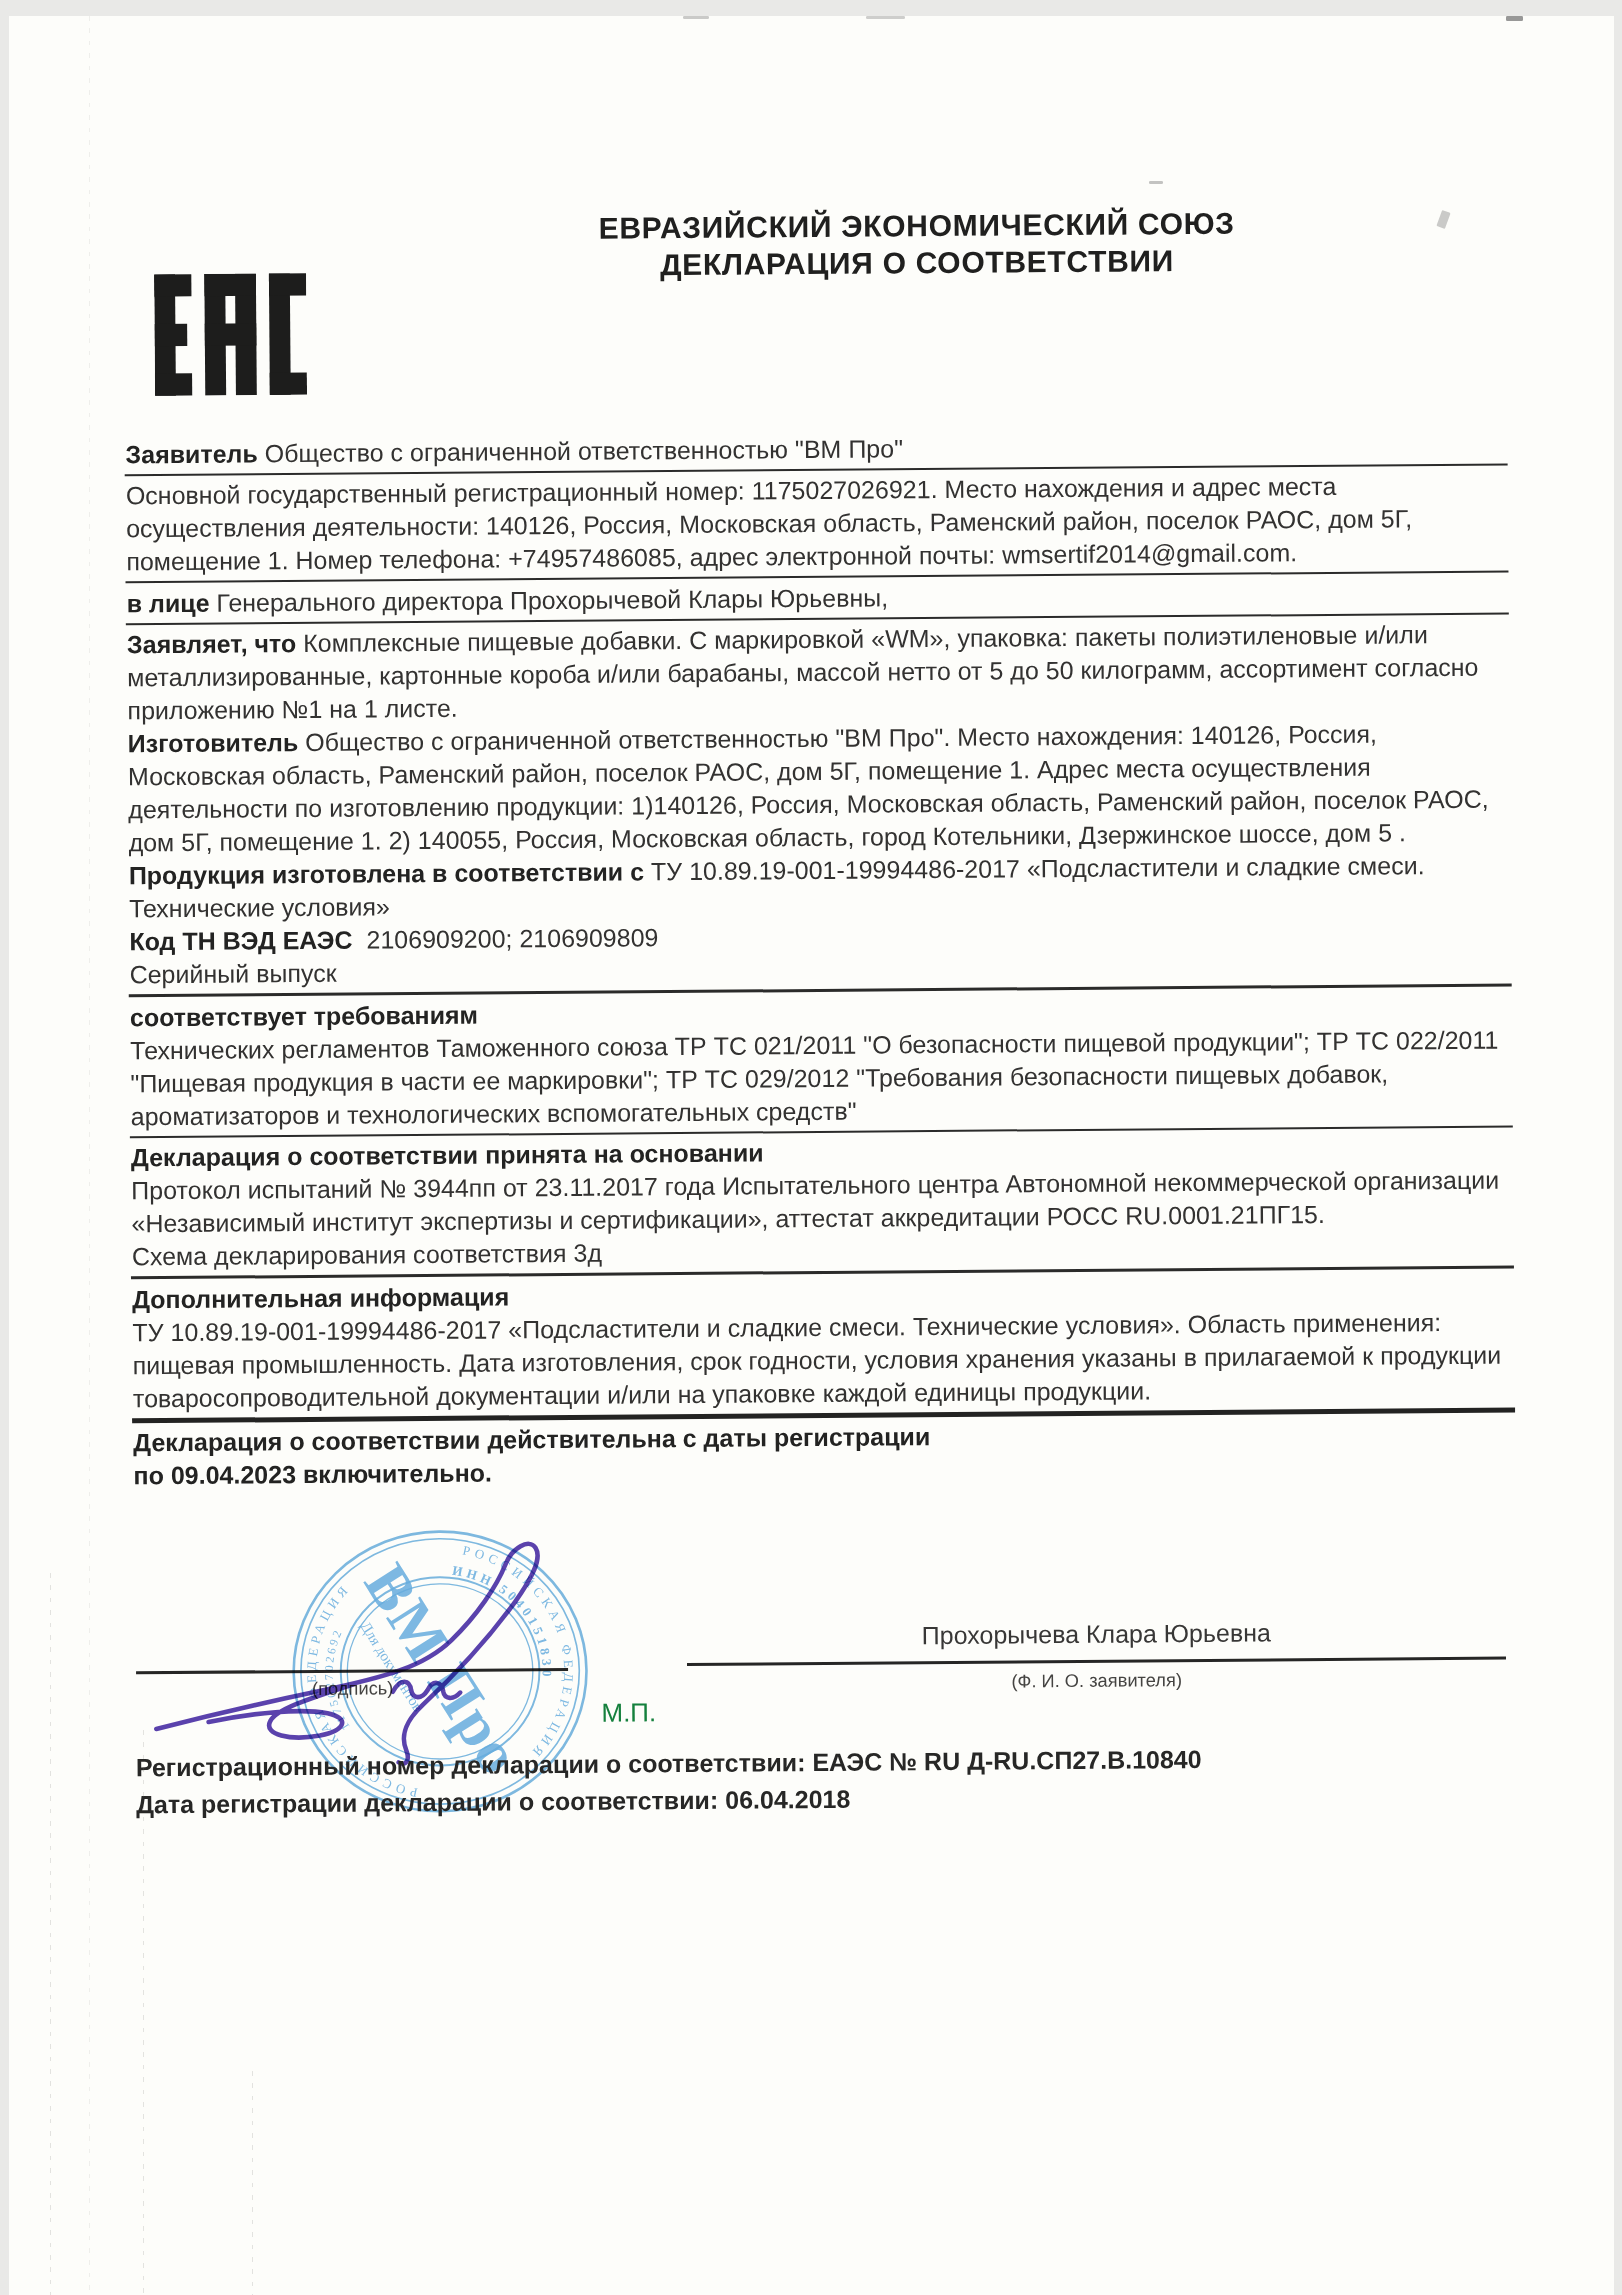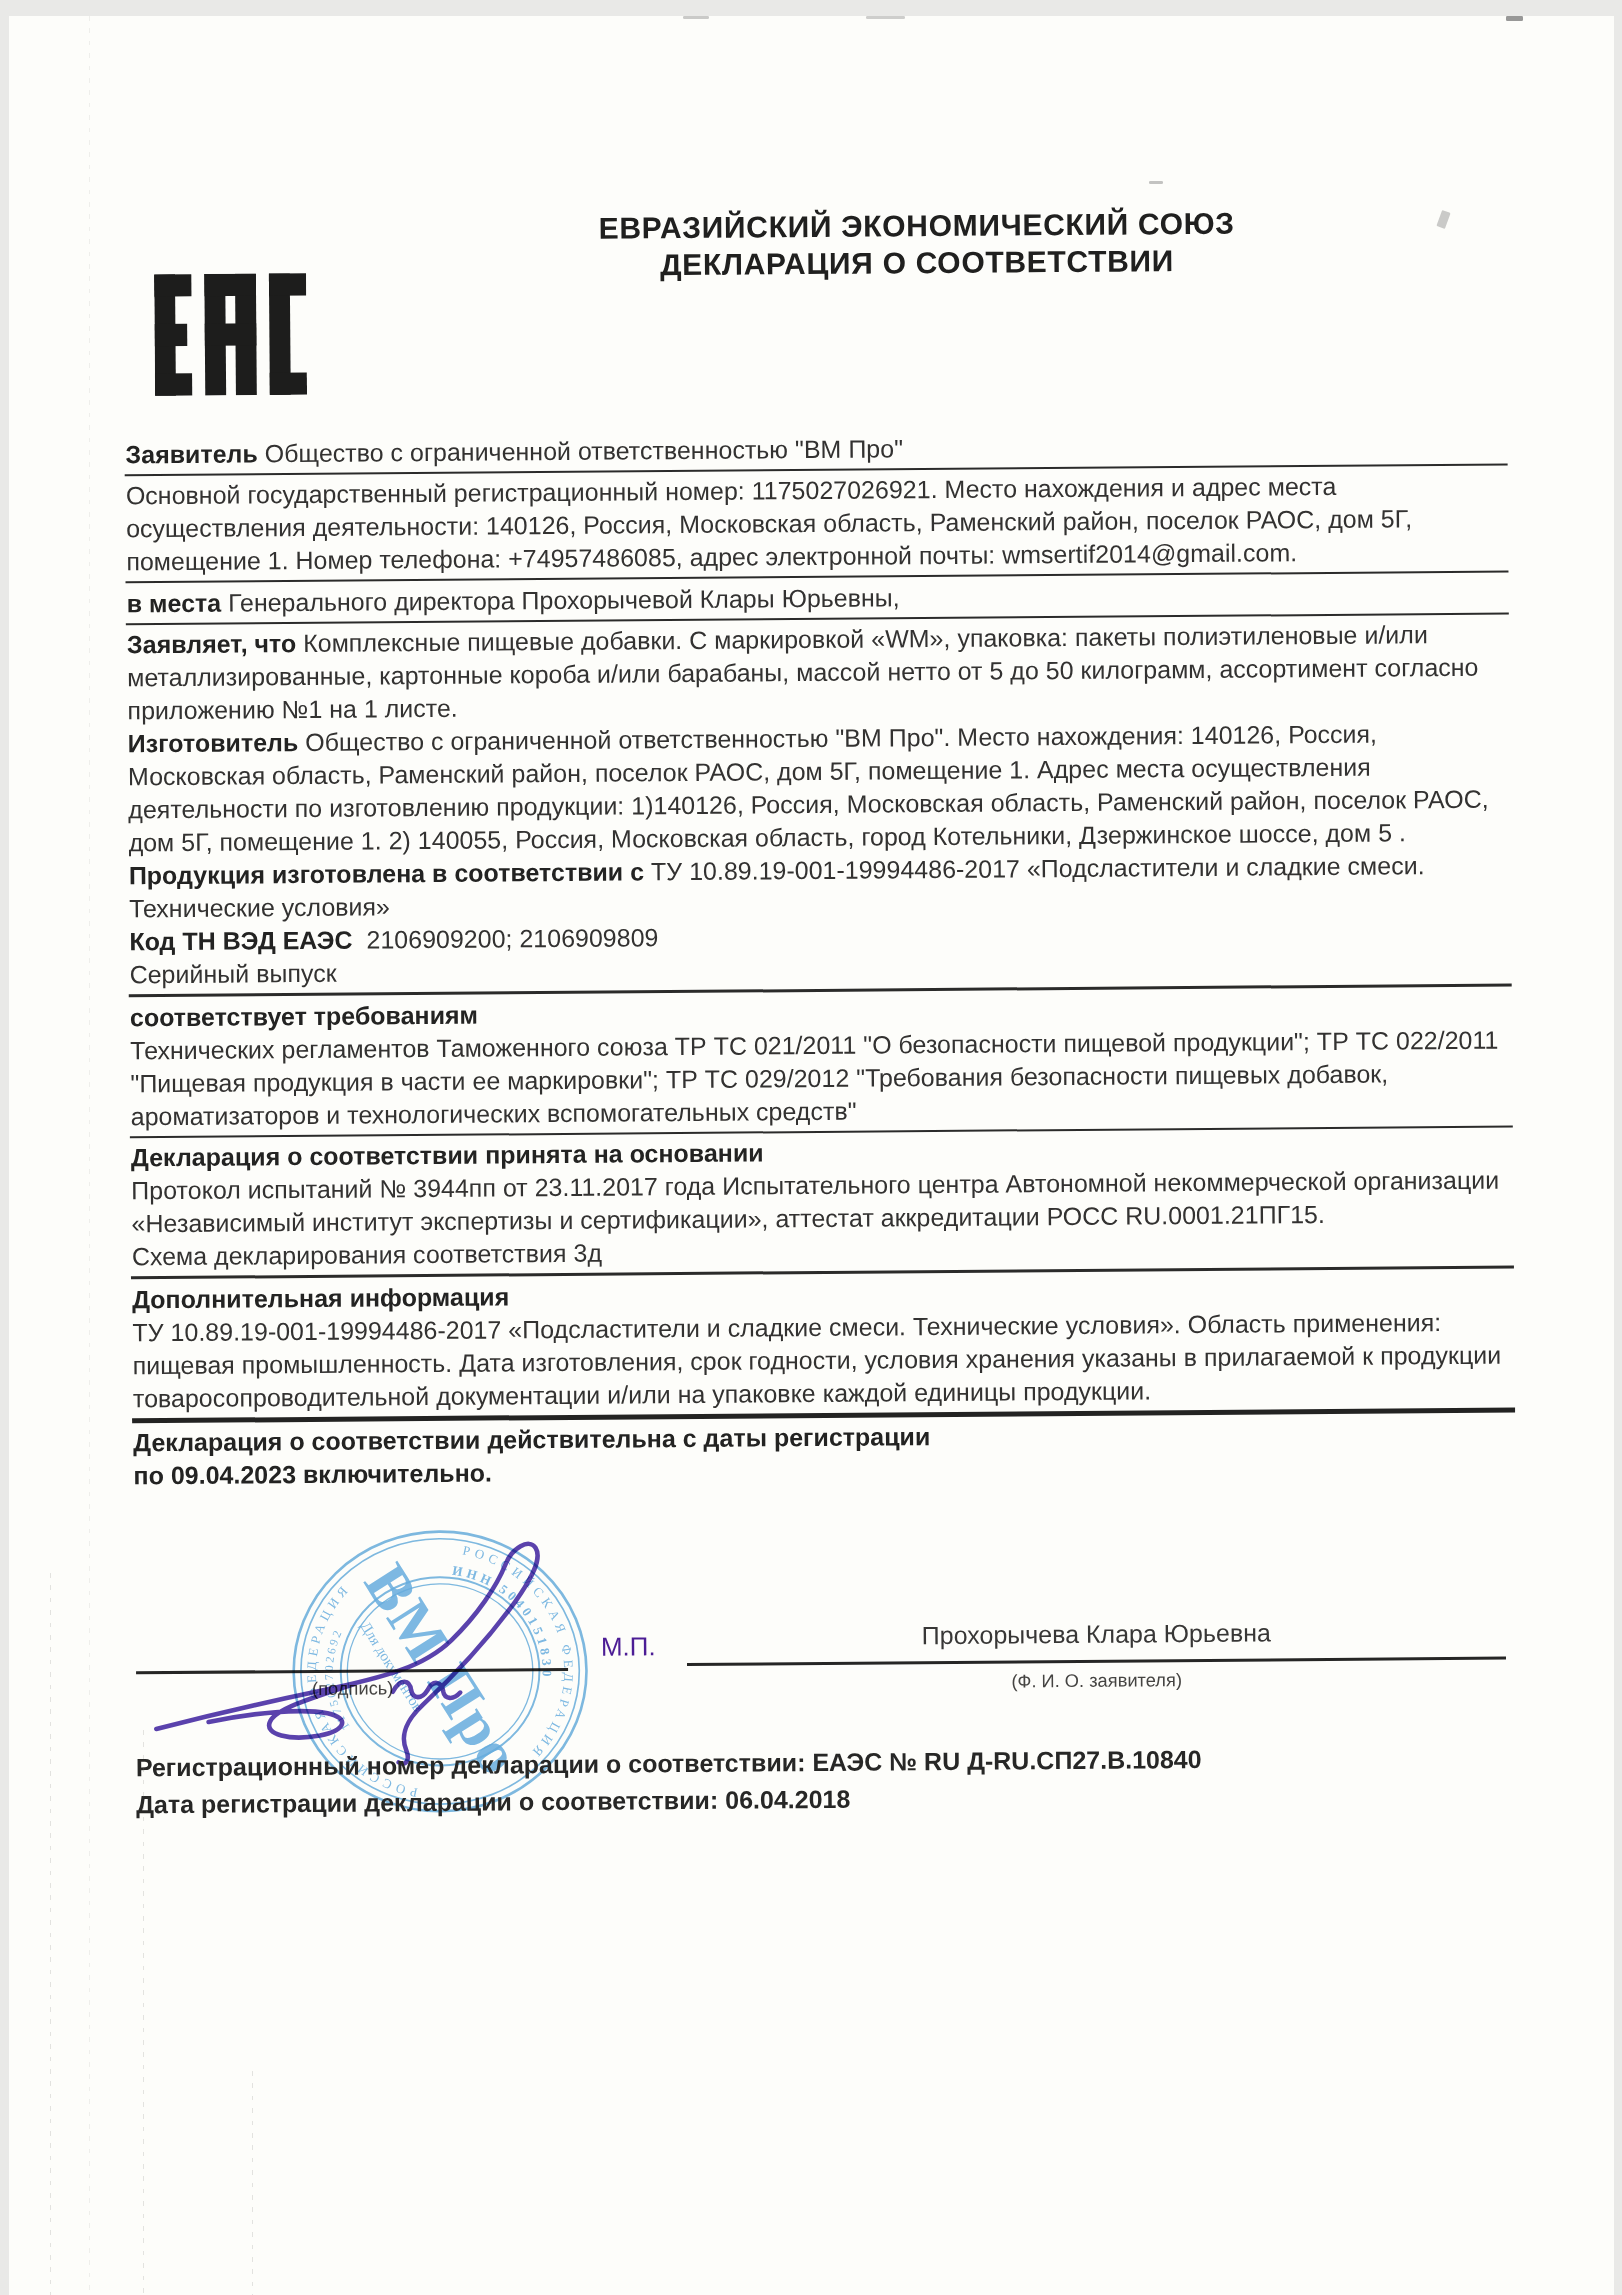--- a/index.html
+++ b/index.html
@@ -23,21 +23,21 @@
     font-size:25px;line-height:33px;color:#333231;
   }
   .content p{margin:0;}
   .content b{color:#232322;}
   .rule{border-top:2.6px solid #2b2b2a;margin:2.6px 0 3.9px -1.3px;}
   .rule.t5{border-top-width:3.9px;}
   .rule.t6{border-top-width:5.2px;border-color:#232322;}
 
   .sig-line-left{position:absolute;left:124px;top:1650px;width:432px;border-top:3.3px solid #262625;}
   .sig-caption{position:absolute;left:216px;top:1658px;width:249px;text-align:center;font-size:18.3px;color:#454442;}
-  .mp{position:absolute;left:589px;top:1614px;font-size:26px;color:#4c1d95;}
+  .mp{position:absolute;left:589px;top:1680px;font-size:26px;color:#15803d;}
   .sig-line-right{position:absolute;left:675px;top:1646px;width:819px;border-top:3.3px solid #262625;}
   .sig-name{position:absolute;left:675px;top:1606px;width:819px;text-align:center;font-size:25px;color:#383736;}
   .sig-name-caption{position:absolute;left:675px;top:1656px;width:819px;text-align:center;font-size:18.3px;color:#454442;}
 
   .footer{
     position:absolute;left:123px;top:1728px;width:1453px;
     font-size:25px;line-height:37px;font-weight:bold;color:#272726;
   }
 
   .stamp-svg{position:absolute;left:279px;top:1510px;mix-blend-mode:multiply;opacity:.9;}
@@ -82,21 +82,21 @@
       <div>ДЕКЛАРАЦИЯ О СООТВЕТСТВИИ</div>
     </div>
 
     <div class="content">
       <p><b>Заявитель</b> <span>Общество с ограниченной ответственностью "ВМ Про"</span></p>
       <div class="rule"></div>
 
       <p>Основной государственный регистрационный номер: 1175027026921. Место нахождения и адрес места осуществления деятельности: 140126, Россия, Московская область, Раменский район, поселок  РАОС, дом 5Г, помещение 1. Номер телефона: +74957486085, адрес электронной почты: wmsertif2014@gmail.com.</p>
       <div class="rule"></div>
 
-      <p><b>в места</b> <span>Генерального директора Прохорычевой Клары Юрьевны,</span></p>
+      <p><b>в лице</b> <span>Генерального директора Прохорычевой Клары Юрьевны,</span></p>
       <div class="rule"></div>
 
       <p><b>Заявляет, что</b> <span>Комплексные пищевые добавки. С маркировкой «WM», упаковка: пакеты полиэтиленовые и/или металлизированные, картонные короба и/или барабаны, массой нетто от 5 до 50 килограмм, ассортимент согласно приложению №1 на 1 листе.</span></p>
 
       <p><b>Изготовитель</b> <span>Общество с ограниченной ответственностью "ВМ Про". Место нахождения: 140126, Россия, Московская область, Раменский район, поселок  РАОС, дом 5Г, помещение 1. Адрес места осуществления деятельности по изготовлению продукции:  1)140126, Россия, Московская область, Раменский район, поселок РАОС, дом 5Г, помещение 1. 2) 140055, Россия, Московская область, город Котельники, Дзержинское шоссе, дом 5 .</span></p>
 
       <p><b>Продукция изготовлена в соответствии с</b> <span>ТУ 10.89.19-001-19994486-2017 «Подсластители и сладкие смеси. Технические условия»</span></p>
 
       <p><b>Код ТН ВЭД ЕАЭС</b>&nbsp; <span>2106909200; 2106909809</span></p>
 

